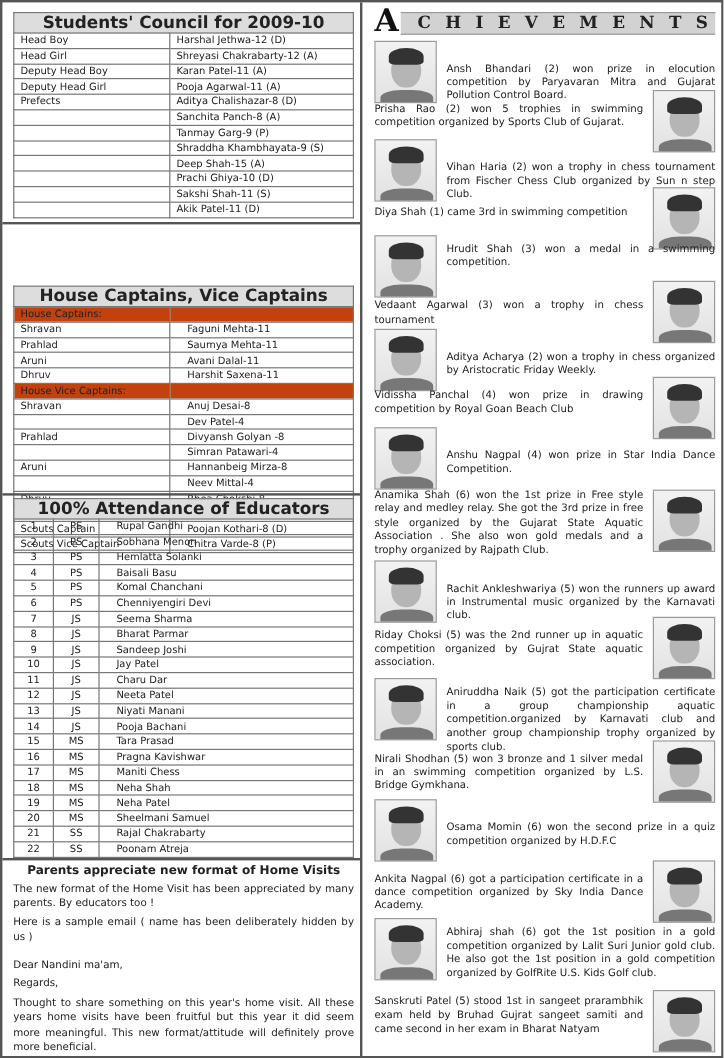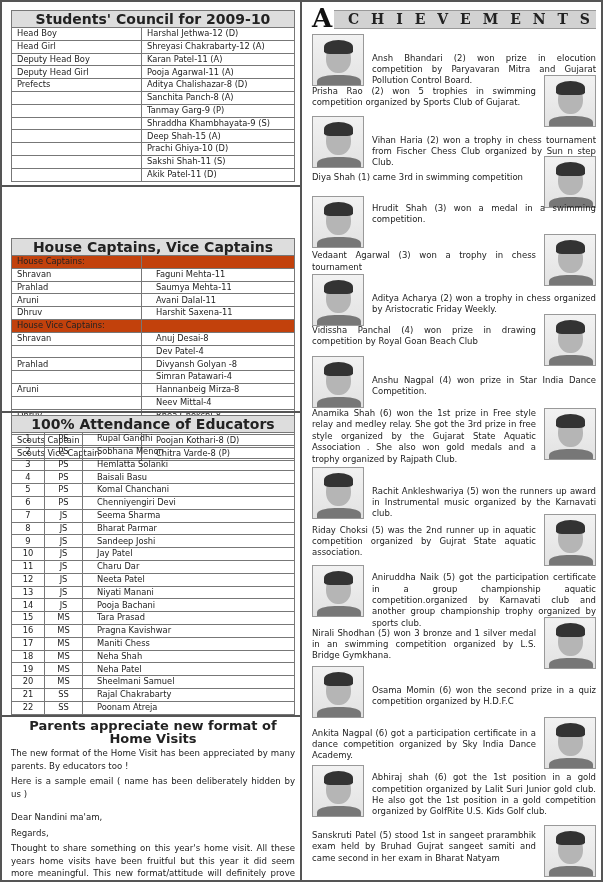--- a/index.html
+++ b/index.html
@@ -15,21 +15,21 @@
   .tbl .hdr{background:#ddd;text-align:center;font-weight:bold;font-size:14px;height:14px;}
   .tbl .sub{background:#c2410c;}
   .c1{width:130px;}
   .att td.n{width:33px;text-align:center;}
   .att td.s{width:38px;text-align:center;}
   .att td.nm{padding-left:14px;}
 
   .sep{position:absolute;left:0;width:298px;border-top:2px solid #555;}
 
   .parents{position:absolute;left:9px;top:718px;width:284px;font-size:8.6px;line-height:12.5px;}
-  .parents h3{text-align:center;font-size:13px;font-weight:bold;margin-bottom:2px;}
+  .parents h3{text-align:center;font-size:10px;font-weight:bold;margin-bottom:2px;}
   .parents p{margin-bottom:3px;text-align:justify;}
   .parents .gap{height:8px;}
 
   .ach-title{position:absolute;left:8px;top:5px;width:284px;height:22px;}
   .ach-title .big{position:absolute;left:0;top:-3px;font-family:"DejaVu Serif",serif;font-weight:bold;font-size:26px;color:#111;}
   .ach-title .bar{position:absolute;left:22px;top:3px;width:262px;height:19px;background:#d2d2d2;border-top:1px solid #999;border-bottom:1px solid #999;display:flex;justify-content:space-between;align-items:center;padding:0 6px 0 14px;font-family:"DejaVu Serif",serif;font-weight:bold;font-size:14px;color:#222;}
 
   .item{position:absolute;left:8px;width:284px;}
   .photo{position:absolute;width:52px;height:52px;border:1px solid #999;background:linear-gradient(#f2f2f2,#e2e2e2);overflow:hidden;}
   .photo .face{position:absolute;left:13px;top:8px;width:25px;height:30px;border-radius:50% 50% 46% 46%;background:#b5b5b5;}

